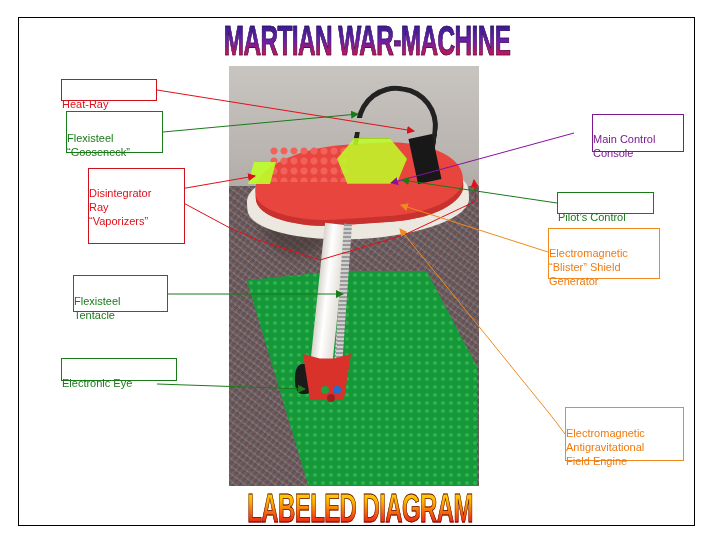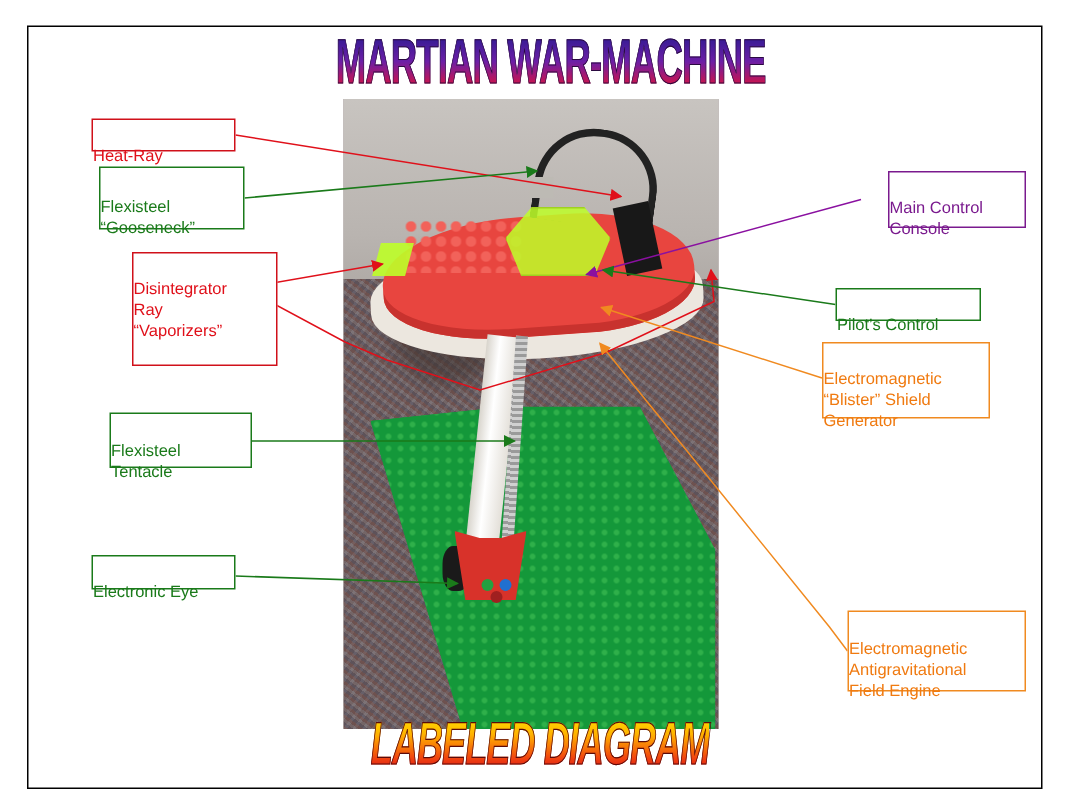--- a/index.html
+++ b/index.html
@@ -7,22 +7,22 @@
            font-family: "Liberation Sans", sans-serif; }
     .frame { position: absolute; left: 18px; top: 17px; width: 677px; height: 509px;
              border: 1.5px solid #000; box-sizing: border-box; }
     .title-top-wrap { position: absolute; left: 120px; top: 20px; width: 480px; height: 42px;
                       display: flex; justify-content: flex-start; }
     .title-top-wrap span { display: inline-block; font-weight: bold; font-size: 42px; line-height: 42px;
                       transform: scaleX(0.58); letter-spacing: -1px; white-space: nowrap;
                       background: linear-gradient(to bottom, #241a8e 0%, #6c1fa6 50%, #f0102a 100%);
                       -webkit-background-clip: text; background-clip: text; color: transparent;
                       -webkit-text-stroke: 0.7px #2a0a40; }
-    .title-bot-wrap { position: absolute; left: 120px; top: 476px; width: 480px; height: 40px;
-                      display: flex; justify-content: center; font-style: italic; }
+    .title-bot-wrap { position: absolute; left: 120px; top: 488px; width: 480px; height: 40px;
+                      display: flex; justify-content: center; }
     .title-bot-wrap span { display: inline-block; font-weight: bold; font-size: 40px; line-height: 40px;
                       transform: scaleX(0.6); letter-spacing: -1px; white-space: nowrap;
                       background: linear-gradient(to bottom, #ffe600 0%, #ffb000 35%, #f04010 75%, #d0101a 100%);
                       -webkit-background-clip: text; background-clip: text; color: transparent;
                       -webkit-text-stroke: 0.8px #5a0a0a; }
 
     
     .photo { position: absolute; left: 229px; top: 66px; width: 250px; height: 420px; overflow: hidden;
              background: #8a7f7d; }
     .photo .wall { position: absolute; left: 0; top: 0; width: 250px; height: 150px;
@@ -167,21 +167,21 @@
 </div>
 <div class="label orange" style="left:548px;top:228px;width:112px;height:51px;">
   <span>Electromagnetic
 “Blister” Shield
 Generator</span>
 </div>
 <div class="label green" style="left:73px;top:275px;width:95px;height:37px;padding-top:4px;">
   <span>Flexisteel
 Tentacle</span>
 </div>
-<div class="label green" style="left:61px;top:370px;width:96px;height:23px;">
+<div class="label green" style="left:61px;top:358px;width:116px;height:23px;">
   <span>Electronic Eye</span>
 </div>
 <div class="label orange" style="left:565px;top:407px;width:119px;height:54px;padding-top:4px;">
   <span>Electromagnetic
 Antigravitational
 Field Engine</span>
 </div>
 
 <div class="title-bot-wrap">
   <span>LABELED DIAGRAM</span>

